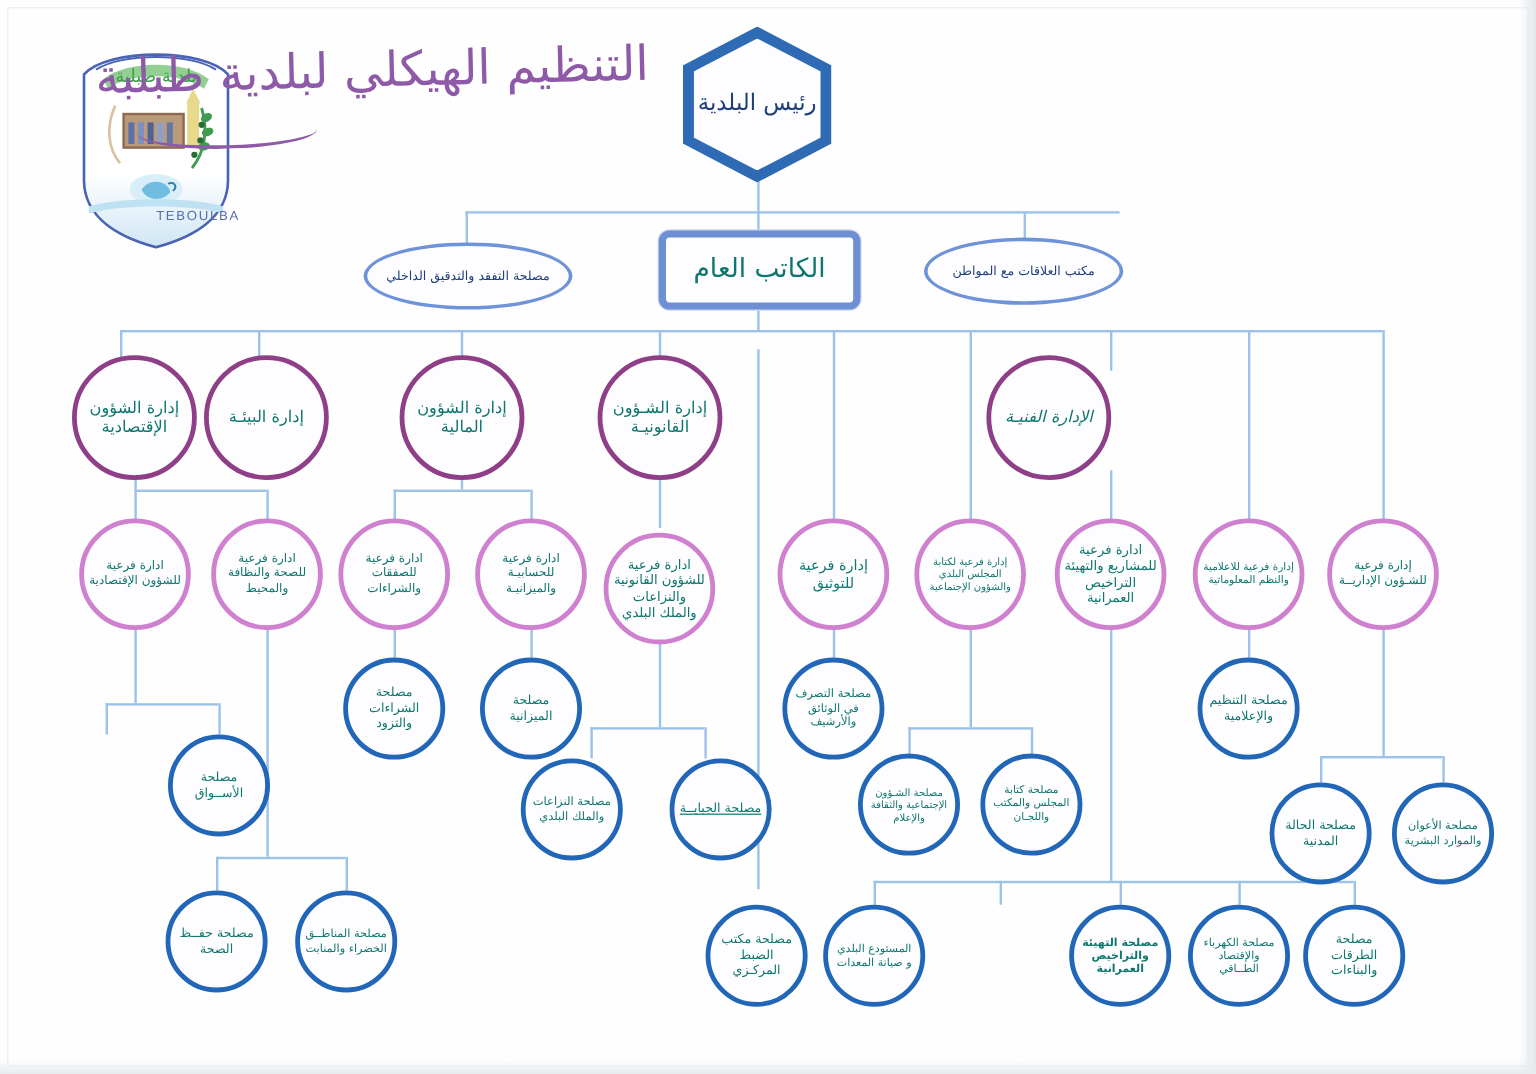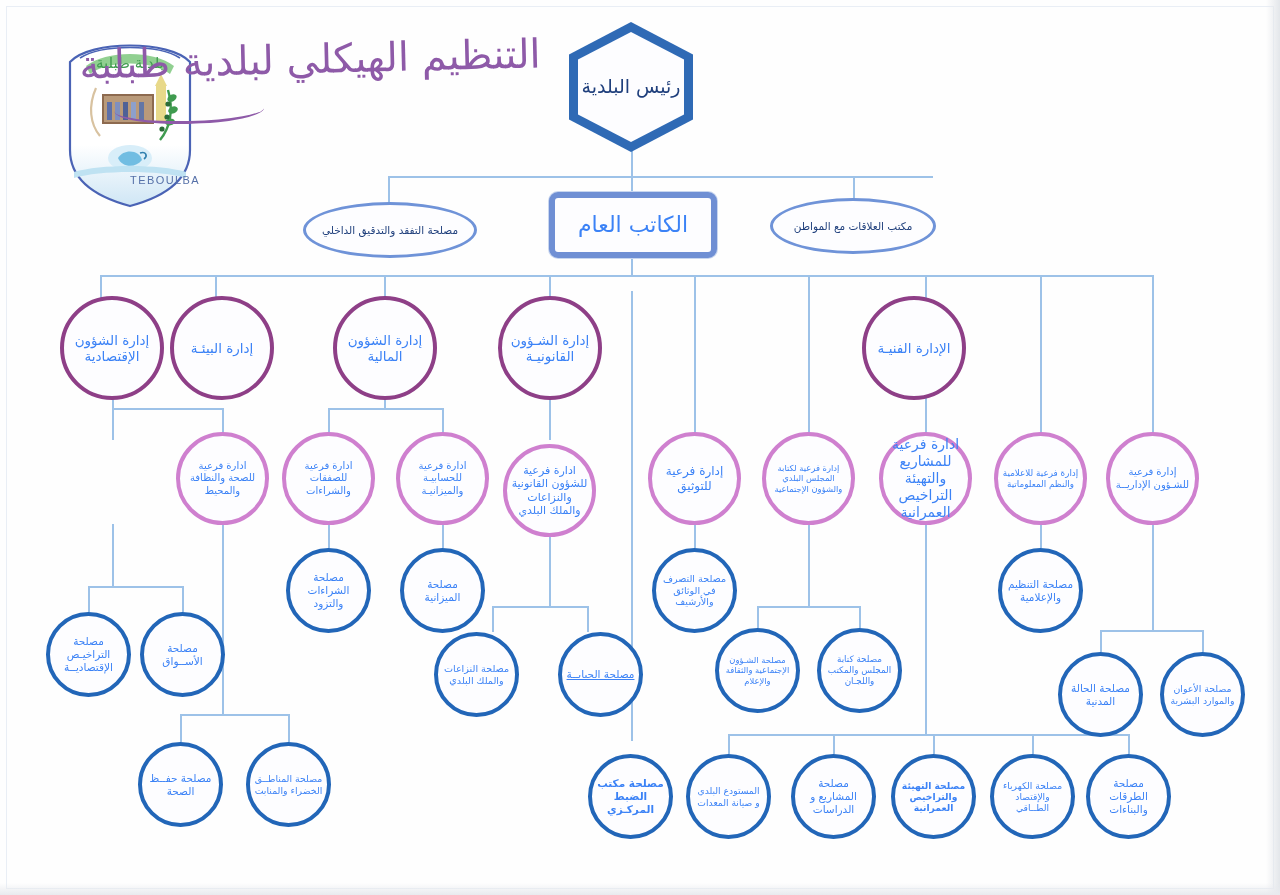--- a/index.html
+++ b/index.html
@@ -86,21 +86,21 @@
     direction:rtl;
   }
 
   
   .node{
     position:absolute;
     display:flex;
     align-items:center;
     justify-content:center;
     text-align:center;
-    color:#3b82f6;
+    color:#0f766e;
     direction:rtl;
     box-sizing:border-box;
     line-height:1.22;
     z-index:4;
   }
   .node .lbl{ display:block; padding:0 4px; }
   .hex-outer{
     position:absolute;
     width:124px;height:130px;
     background:#2f6ab5;
@@ -323,43 +323,46 @@
   </div>
   <div class="node circ-purple" style="left:170px; top:296px; width:104px; height:104px;">
     <span class="lbl">إدارة البيئـة</span>
   </div>
   <div class="node circ-purple" style="left:333px; top:296px; width:104px; height:104px;justify-content:flex-end;">
     <span class="lbl">إدارة الشؤون المالية</span>
   </div>
   <div class="node circ-purple" style="left:498px; top:296px; width:104px; height:104px;">
     <span class="lbl">إدارة الشـؤون القانونيـة</span>
   </div>
-  <div class="node circ-purple" style="left:862px; top:296px; width:104px; height:104px;">
+  <div class="node circ-purple" style="left:822px; top:296px; width:104px; height:104px;font-style:italic;">
     <span class="lbl">الإدارة الفنيـة</span>
   </div>
 
+  <div class="node circ-pink" style="left:66px; top:432px; width:93px; height:93px;">
+    <span class="lbl">ادارة فرعية للشؤون الإقتصادية</span>
+  </div>
   <div class="node circ-pink" style="left:176px; top:432px; width:93px; height:93px;">
     <span class="lbl">ادارة فرعية للصحة والنظافة والمحيط</span>
   </div>
   <div class="node circ-pink" style="left:282px; top:432px; width:93px; height:93px;">
     <span class="lbl">ادارة فرعية للصفقات والشراءات</span>
   </div>
   <div class="node circ-pink" style="left:396px; top:432px; width:93px; height:93px;">
     <span class="lbl">ادارة فرعية للحسابيـة والميزانيـة</span>
   </div>
   <div class="node circ-pink" style="left:503px; top:444px; width:93px; height:93px; font-size:11px;">
     <span class="lbl">ادارة فرعية للشؤون القانونية والنزاعات والملك البلدي</span>
   </div>
   <div class="node circ-pink" style="left:648px; top:432px; width:93px; height:93px; font-size:12px;">
     <span class="lbl">إدارة فرعية للتوثيق</span>
   </div>
   <div class="node circ-pink" style="left:762px; top:432px; width:93px; height:93px; font-size:8.4px;">
     <span class="lbl">إدارة فرعية لكتابة المجلس البلدي والشؤون الإجتماعية</span>
   </div>
-  <div class="node circ-pink" style="left:879px; top:432px; width:93px; height:93px; font-size:14px;">
+  <div class="node circ-pink" style="left:879px; top:432px; width:93px; height:93px; font-size:11px;">
     <span class="lbl">ادارة فرعية للمشاريع والتهيئة التراخيص العمرانية</span>
   </div>
   <div class="node circ-pink" style="left:994px; top:432px; width:93px; height:93px; font-size:8.8px;">
     <span class="lbl">إدارة فرعية للاعلامية والنظم المعلوماتية</span>
   </div>
   <div class="node circ-pink" style="left:1106px; top:432px; width:93px; height:93px;">
     <span class="lbl">إدارة فرعية للشـؤون الإداريــة</span>
   </div>
 
   <div class="node circ-blue" style="left:286px; top:548px; width:85px; height:85px;">
@@ -379,46 +382,40 @@
   </div>
   <div class="node circ-blue" style="left:998px; top:548px; width:85px; height:85px;">
     <span class="lbl">مصلحة التنظيم والإعلامية</span>
   </div>
   <div class="node circ-blue" style="left:1058px; top:652px; width:85px; height:85px;">
     <span class="lbl">مصلحة الحالة المدنية</span>
   </div>
   <div class="node circ-blue" style="left:1160px; top:652px; width:85px; height:85px; font-size:9.4px;">
     <span class="lbl">مصلحة الأعوان والموارد البشرية</span>
   </div>
-  <div class="node circ-blue" style="left:46px; top:612px; width:85px; height:85px;">
-    <span class="lbl">مصلحة التراخيـص الإقتصاديــة</span>
-  </div>
   <div class="node circ-blue" style="left:140px; top:612px; width:85px; height:85px;">
     <span class="lbl">مصلحة الأســواق</span>
   </div>
   <div class="node circ-blue" style="left:434px; top:632px; width:85px; height:85px; font-size:9.6px;">
     <span class="lbl">مصلحة النزاعات والملك البلدي</span>
   </div>
   <div class="node circ-blue" style="left:558px; top:632px; width:85px; height:85px;text-decoration:underline;">
     <span class="lbl">مصلحة الجبايــة</span>
   </div>
   <div class="node circ-blue" style="left:138px; top:742px; width:85px; height:85px;">
     <span class="lbl">مصلحة حفــظ الصحة</span>
   </div>
   <div class="node circ-blue" style="left:246px; top:742px; width:85px; height:85px; font-size:9.4px;">
     <span class="lbl">مصلحة المناطــق الخضراء والمنابت</span>
   </div>
-  <div class="node circ-blue" style="left:588px; top:754px; width:85px; height:85px;font-weight:bold;">
+  <div class="node circ-blue" style="left:588px; top:754px; width:85px; height:85px;">
     <span class="lbl">مصلحة مكتب الضبط المركـزي</span>
   </div>
   <div class="node circ-blue" style="left:686px; top:754px; width:85px; height:85px; font-size:9.2px;">
     <span class="lbl">المستودع البلدي و صيانة المعدات</span>
-  </div>
-  <div class="node circ-blue" style="left:791px; top:754px; width:85px; height:85px;">
-    <span class="lbl">مصلحة المشاريع و الدراسات</span>
   </div>
   <div class="node circ-blue" style="left:891px; top:754px; width:85px; height:85px; font-size:9.2px;font-weight:bold;">
     <span class="lbl">مصلحة التهيئة والتراخيص العمرانية</span>
   </div>
   <div class="node circ-blue" style="left:990px; top:754px; width:85px; height:85px; font-size:9.2px;">
     <span class="lbl">مصلحة الكهرباء والإقتصاد الطــاقي</span>
   </div>
   <div class="node circ-blue" style="left:1086px; top:754px; width:85px; height:85px;">
     <span class="lbl">مصلحة الطرقات والبناءات</span>
   </div>

